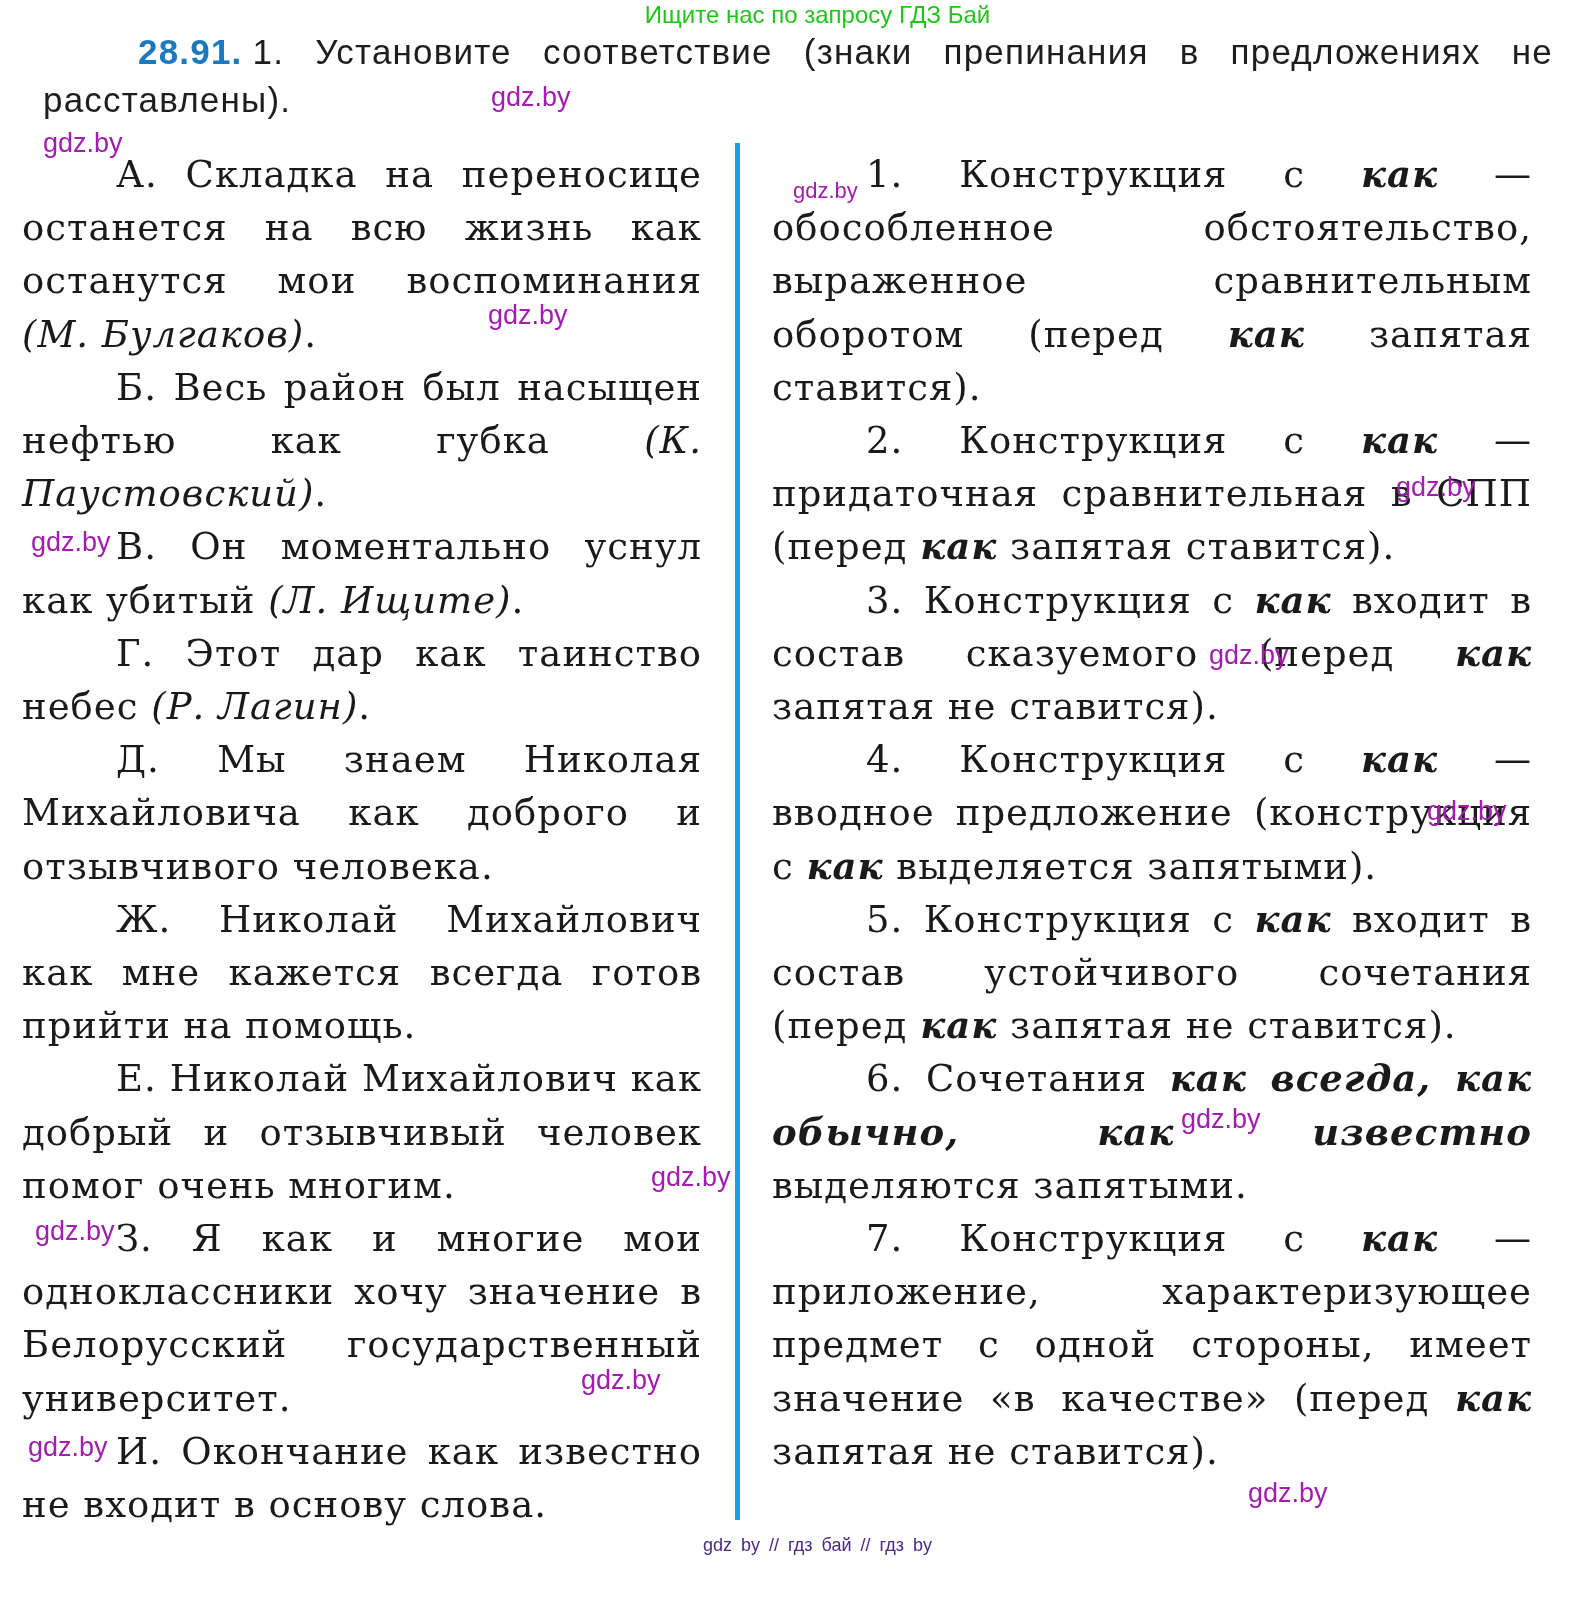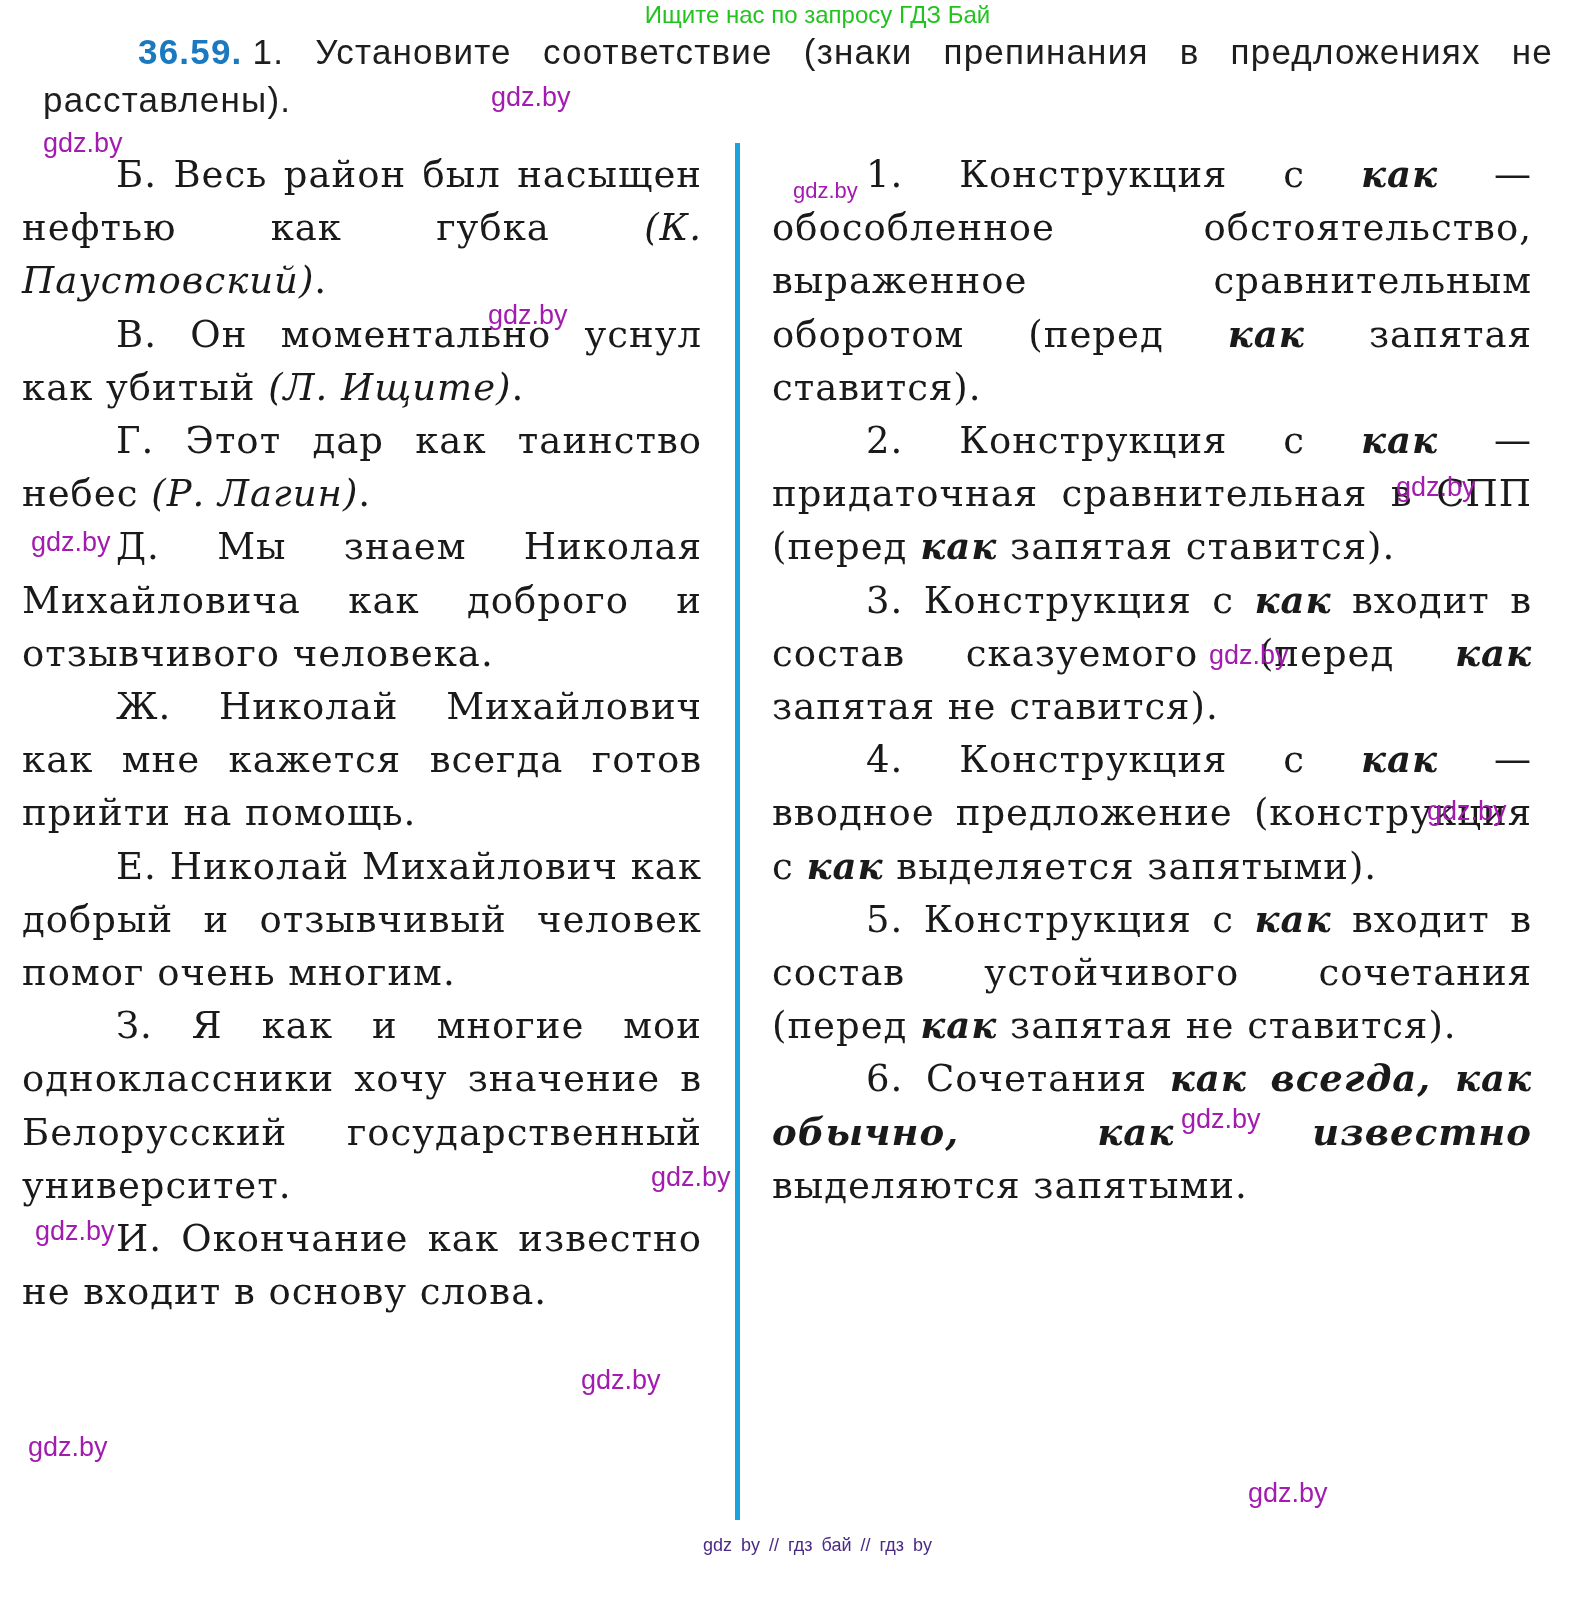--- a/index.html
+++ b/index.html
@@ -17,42 +17,44 @@
   .para .author { font-style: italic; }
   .para b.k { font-style: italic; font-weight: bold; }
   .wm { position: absolute; font-size: 27px; color: #a21caf; line-height: 30px; }
   .footer { position: absolute; top: 1535px; left: 0; width: 1593px; text-align: center; font-size: 18px; color: #4b2a86; word-spacing: 4px; }
 </style>
 </head>
 <body>
 
 <div class="top-banner sans">Ищите нас по запросу ГДЗ Бай</div>
 
-<div class="task-head sans"><span class="num">36.59.</span><span>1. Установите соответствие (знаки препинания в предложениях не расставлены).</span></div>
+<div class="task-head sans"><span class="num">28.91.</span><span>1. Установите соответствие (знаки препинания в предложениях не расставлены).</span></div>
 
 <div class="divider"></div>
 
 <div class="col col-left serif">
+  <p class="para"><span>А.</span> <span>Складка на переносице останется на всю жизнь как останутся мои воспоминания</span> <span class="author">(М. Булгаков)</span><span>.</span></p>
   <p class="para"><span>Б.</span> <span>Весь район был насыщен нефтью как губка</span> <span class="author">(К. Паустовский)</span><span>.</span></p>
   <p class="para"><span>В.</span> <span>Он моментально уснул как убитый</span> <span class="author">(Л. Ищите)</span><span>.</span></p>
   <p class="para"><span>Г.</span> <span>Этот дар как таинство небес</span> <span class="author">(Р. Лагин)</span><span>.</span></p>
   <p class="para"><span>Д.</span> <span>Мы знаем Николая Михайловича как доброго и отзывчивого человека.</span></p>
   <p class="para"><span>Ж.</span> <span>Николай Михайлович как мне кажется всегда готов прийти на помощь.</span></p>
   <p class="para"><span>Е.</span> <span>Николай Михайлович как добрый и отзывчивый человек помог очень многим.</span></p>
   <p class="para"><span>З.</span> <span>Я как и многие мои одноклассники хочу значение в Белорусский государственный университет.</span></p>
   <p class="para"><span>И.</span> <span>Окончание как известно не входит в основу слова.</span></p>
 </div>
 
 <div class="col col-right serif">
   <p class="para"><span>1.</span> <span>Конструкция с</span> <b class="k">как</b> <span>— обособленное обстоятельство, выраженное сравнительным оборотом (перед</span> <b class="k">как</b> <span>запятая ставится).</span></p>
   <p class="para"><span>2.</span> <span>Конструкция с</span> <b class="k">как</b> <span>— придаточная сравнительная в СПП (перед</span> <b class="k">как</b> <span>запятая ставится).</span></p>
   <p class="para"><span>3.</span> <span>Конструкция с</span> <b class="k">как</b> <span>входит в состав сказуемого (перед</span> <b class="k">как</b> <span>запятая не ставится).</span></p>
   <p class="para"><span>4.</span> <span>Конструкция с</span> <b class="k">как</b> <span>— вводное предложение (конструкция с</span> <b class="k">как</b> <span>выделяется запятыми).</span></p>
   <p class="para"><span>5.</span> <span>Конструкция с</span> <b class="k">как</b> <span>входит в состав устойчивого сочетания (перед</span> <b class="k">как</b> <span>запятая не ставится).</span></p>
   <p class="para"><span>6.</span> <span>Сочетания</span> <b class="k">как всегда, как обычно, как известно</b> <span>выделяются запятыми.</span></p>
+  <p class="para"><span>7.</span> <span>Конструкция с</span> <b class="k">как</b> <span>— приложение, характеризующее предмет с одной стороны, имеет значение «в качестве» (перед</span> <b class="k">как</b> <span>запятая не ставится).</span></p>
 </div>
 
 <div class="wm sans" style="left:470px; top:82px;">gdz.by</div>
 <div class="wm sans" style="left:22px; top:128px;">gdz.by</div>
 <div class="wm sans" style="left:467px; top:300px;">gdz.by</div>
 <div class="wm sans" style="left:772px; top:176px; font-size:22px;">gdz.by</div>
 <div class="wm sans" style="left:1375px; top:472px;">gdz.by</div>
 <div class="wm sans" style="left:10px; top:527px;">gdz.by</div>
 <div class="wm sans" style="left:1188px; top:640px;">gdz.by</div>
 <div class="wm sans" style="left:1406px; top:796px;">gdz.by</div>

